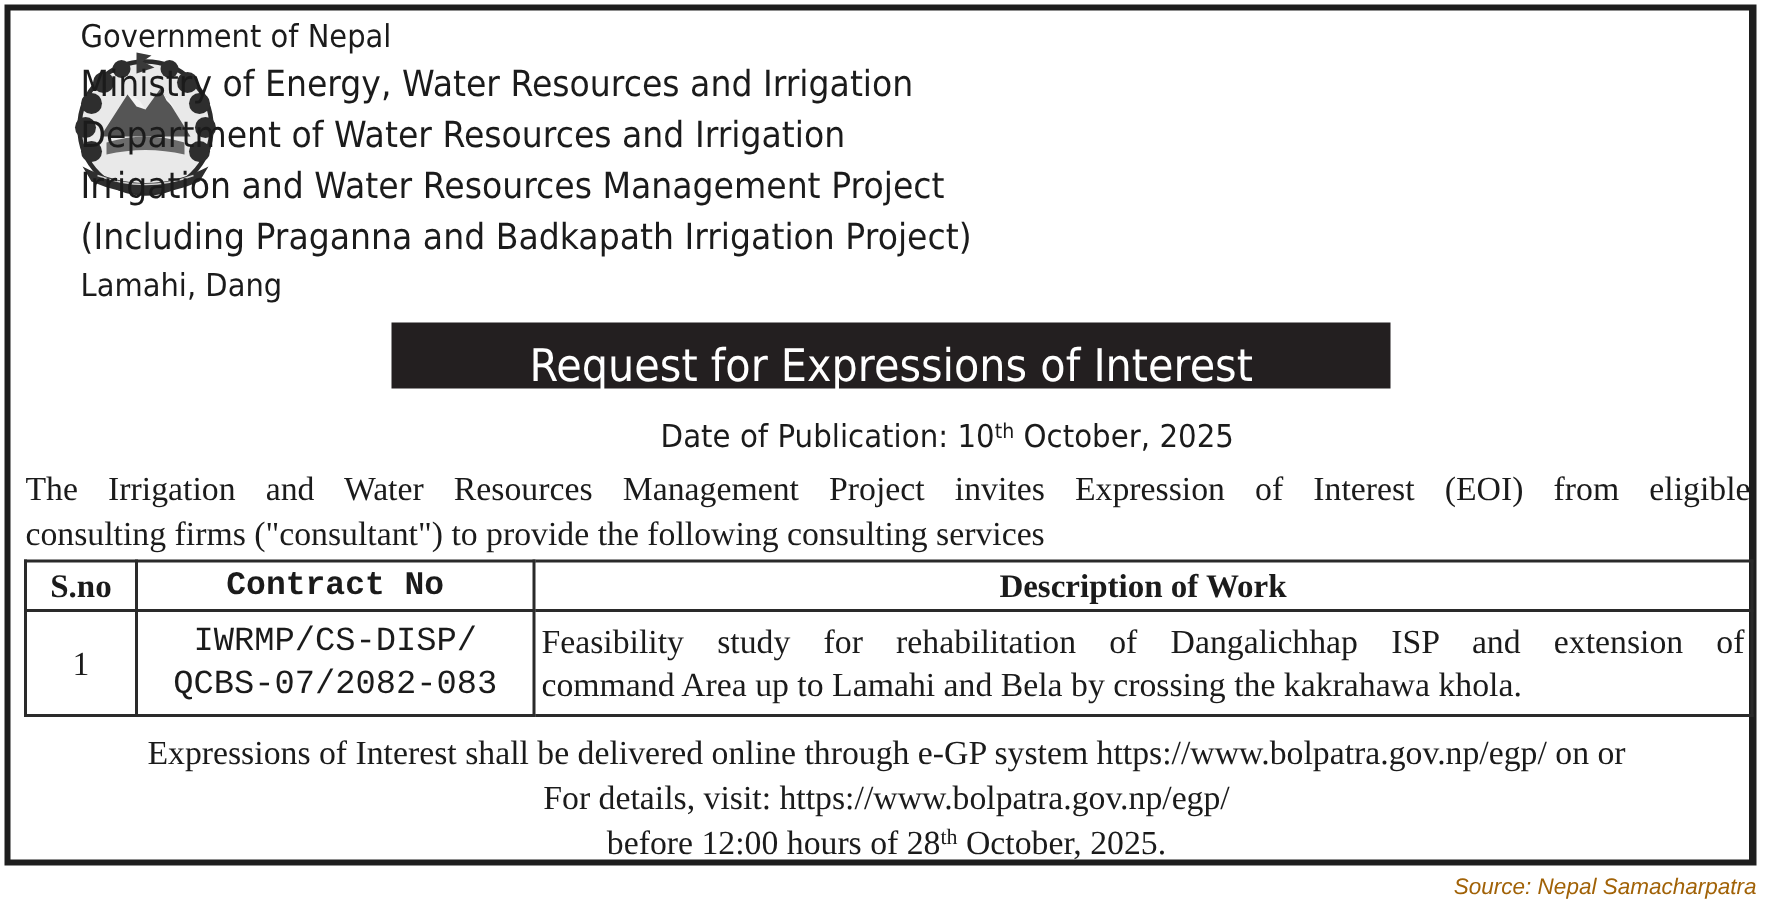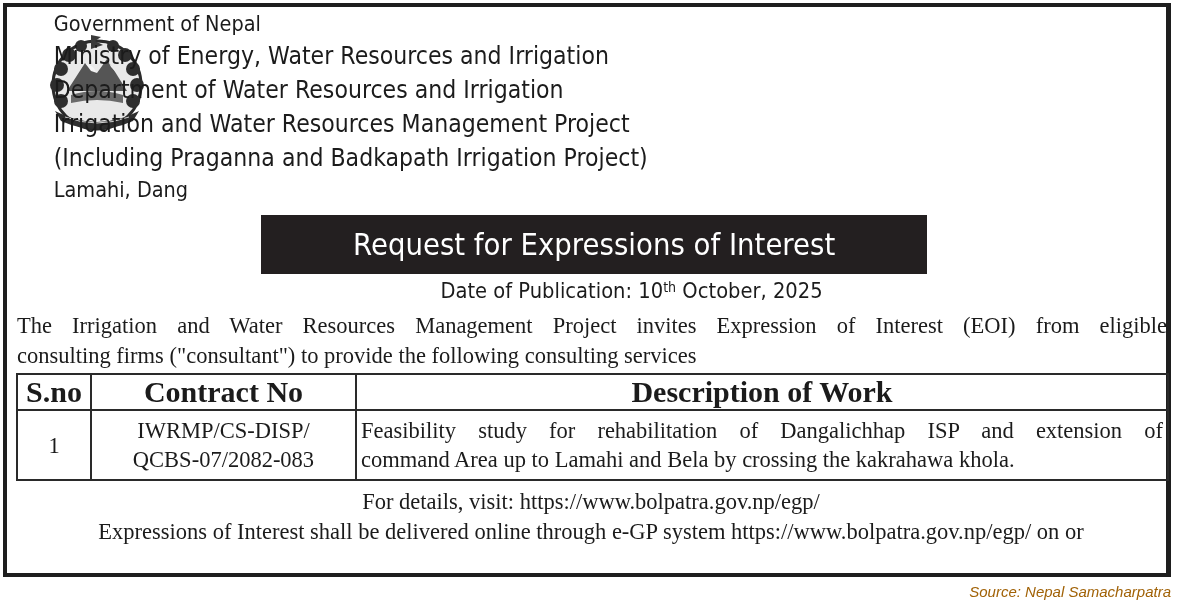--- a/index.html
+++ b/index.html
@@ -9,39 +9,39 @@
     border: 4px solid #1e1e1e; border-top-width: 4px; border-right-width: 5px;
     box-sizing: border-box; background: #fff;
   }
   .emblem { position: absolute; left: 34px; top: 22px; width: 112px; height: 108px; }
   .header { position: absolute; left: 0; top: 2px; width: 1168px; text-align: left;
     font-family: "DejaVu Sans", sans-serif; color: #1b1b1b; }
   .h-line { display: block; white-space: nowrap; transform-origin: center; }
   .h1 { font-size: 21px; line-height: 30px; transform: scaleX(0.92); }
   .h2 { font-size: 24px; line-height: 34px; transform: scaleX(0.92); }
   .h3 { font-size: 21px; line-height: 30px; transform: scaleX(0.92); }
-  .title-bar { position: absolute; left: 254px; top: 208px; width: 666px; height: 59px;
+  .title-bar { position: absolute; left: 254px; top: 208px; width: 666px; height: 44px;
     background: #231f20; color: #fff; font-family: "DejaVu Sans", sans-serif;
     font-size: 30px; line-height: 59px; text-align: center; }
   .title-bar span { display: inline-block; transform: scaleX(0.92); }
   .pubdate { position: absolute; left: 0; top: 272px; width: 1168px; text-align: center;
     font-family: "DejaVu Sans", sans-serif; font-size: 21px; color: #1b1b1b; margin-left: 41px; }
   .pubdate span.inner { display: inline-block; transform: scaleX(0.93); }
   sup { font-size: 0.65em; vertical-align: 0.45em; line-height: 0; }
   .intro { position: absolute; left: 10px; top: 304px; width: 1150px;
     font-family: "Liberation Serif", serif; font-size: 22.5px; line-height: 30px; color: #1b1b1b;
     text-align: justify; text-align-last: left; }
   .intro .l1 { display: block; text-align: justify; text-align-last: justify; }
   table.eoi { position: absolute; left: 9px; top: 366px; width: 1153px;
     border-collapse: collapse; font-family: "Liberation Serif", serif; color: #1b1b1b; }
   table.eoi th, table.eoi td { border: 2px solid #2a2a2a; }
-  table.eoi th { font-size: 30px; font-weight: bold; height: 31px; padding: 0; }
+  table.eoi th { font-size: 22px; font-weight: bold; height: 31px; padding: 0; }
   table.eoi td { font-size: 22.5px; line-height: 29px; padding: 5px 4px; vertical-align: middle; }
   .col-sno { width: 64px; text-align: center; }
-  .col-contract { width: 255px; text-align: center; }
+  .col-contract { width: 255px; text-align: center; font-family: Liberation Mono, monospace; }
   .col-desc { text-align: justify; }
   td.col-desc { padding-left: 20px; padding-right: 6px; }
   td.col-desc span { display: block; text-align: justify; text-align-last: justify; }
   td.col-desc span.last { text-align-last: left; }
   .footer { position: absolute; left: 0; top: 480px; width: 1168px; text-align: center;
     font-family: "Liberation Serif", serif; font-size: 22.5px; line-height: 30px; color: #1b1b1b; }
   .footer .row { display: block; }
   .source { position: absolute; right: 10px; top: 583px; font-family: "Liberation Sans", sans-serif;
     font-style: italic; font-size: 15px; color: #a16207; }
 </style>
@@ -114,18 +114,21 @@
         </td>
         <td class="col-desc">
           <span>Feasibility study for rehabilitation of Dangalichhap ISP and extension of</span>
           <span class="last">command Area up to Lamahi and Bela by crossing the kakrahawa khola.</span>
         </td>
       </tr>
     </tbody>
   </table>
 
   <div class="footer">
+    <span class="row">Expressions of Interest shall be delivered online through e-GP system https://www.bolpatra.gov.np/egp/ on or</span>
     <span class="row">For details, visit: https://www.bolpatra.gov.np/egp/</span>
-    <span class="row">Expressions of Interest shall be delivered online through e-GP system https://www.bolpatra.gov.np/egp/ on or</span>
+    <span class="row">
+      <span>before 12:00 hours of 28</span><sup>th</sup><span> October, 2025.</span>
+    </span>
   </div>
 </div>
 
 <div class="source">Source: Nepal Samacharpatra</div>
 
 </body></html>

